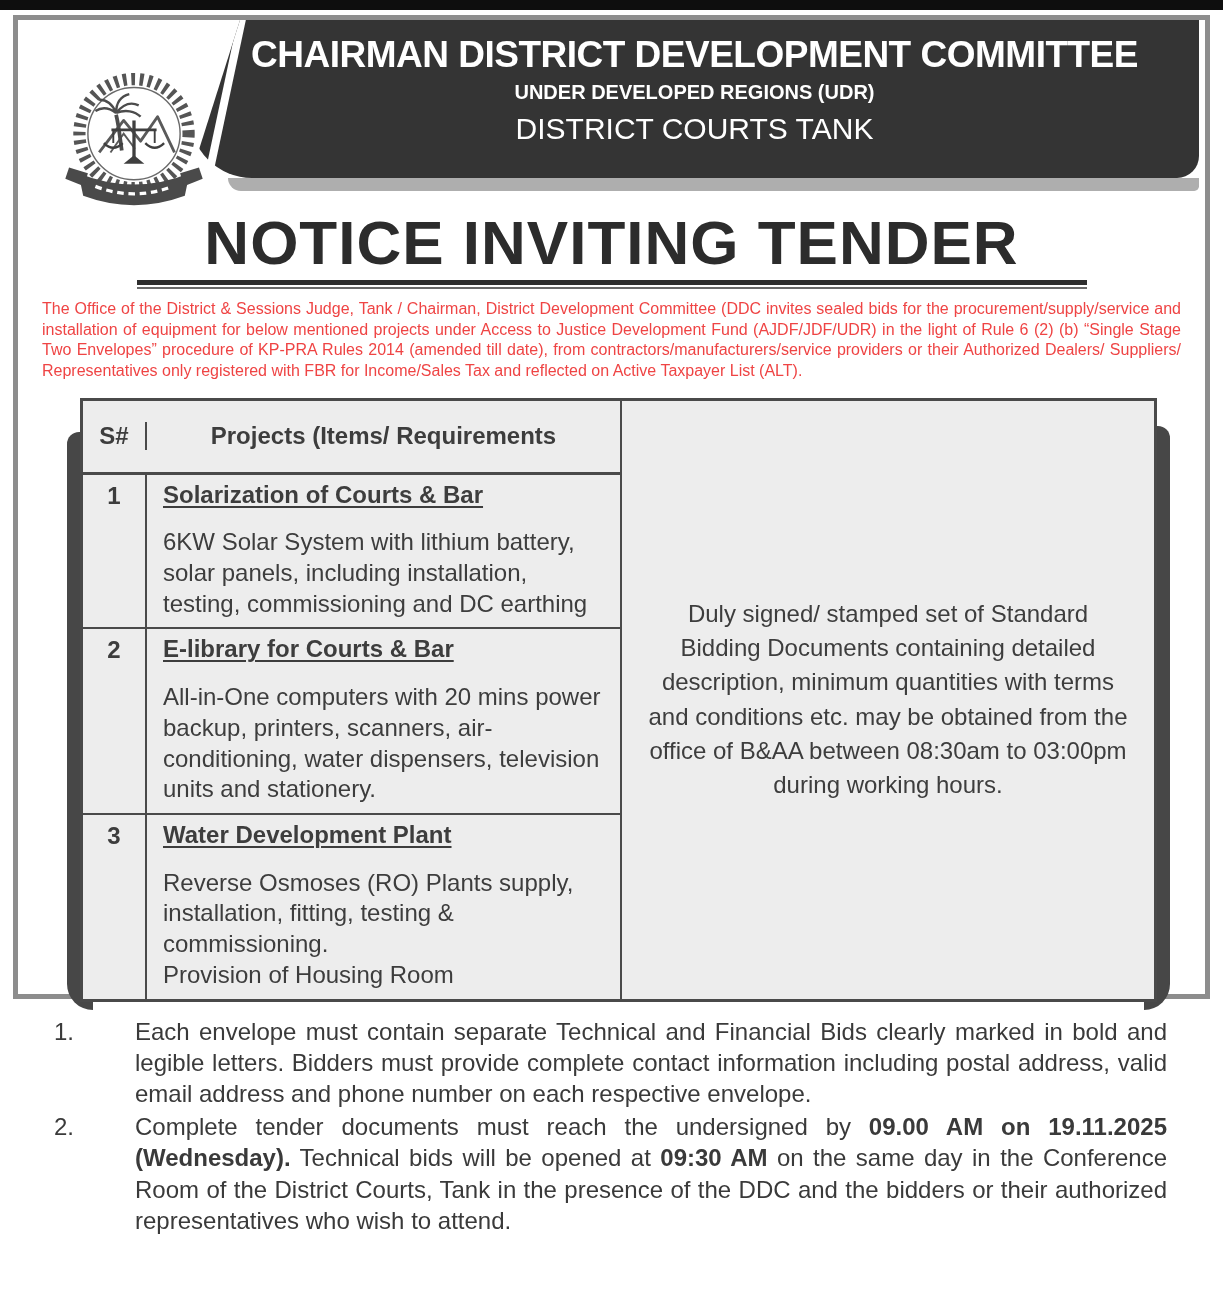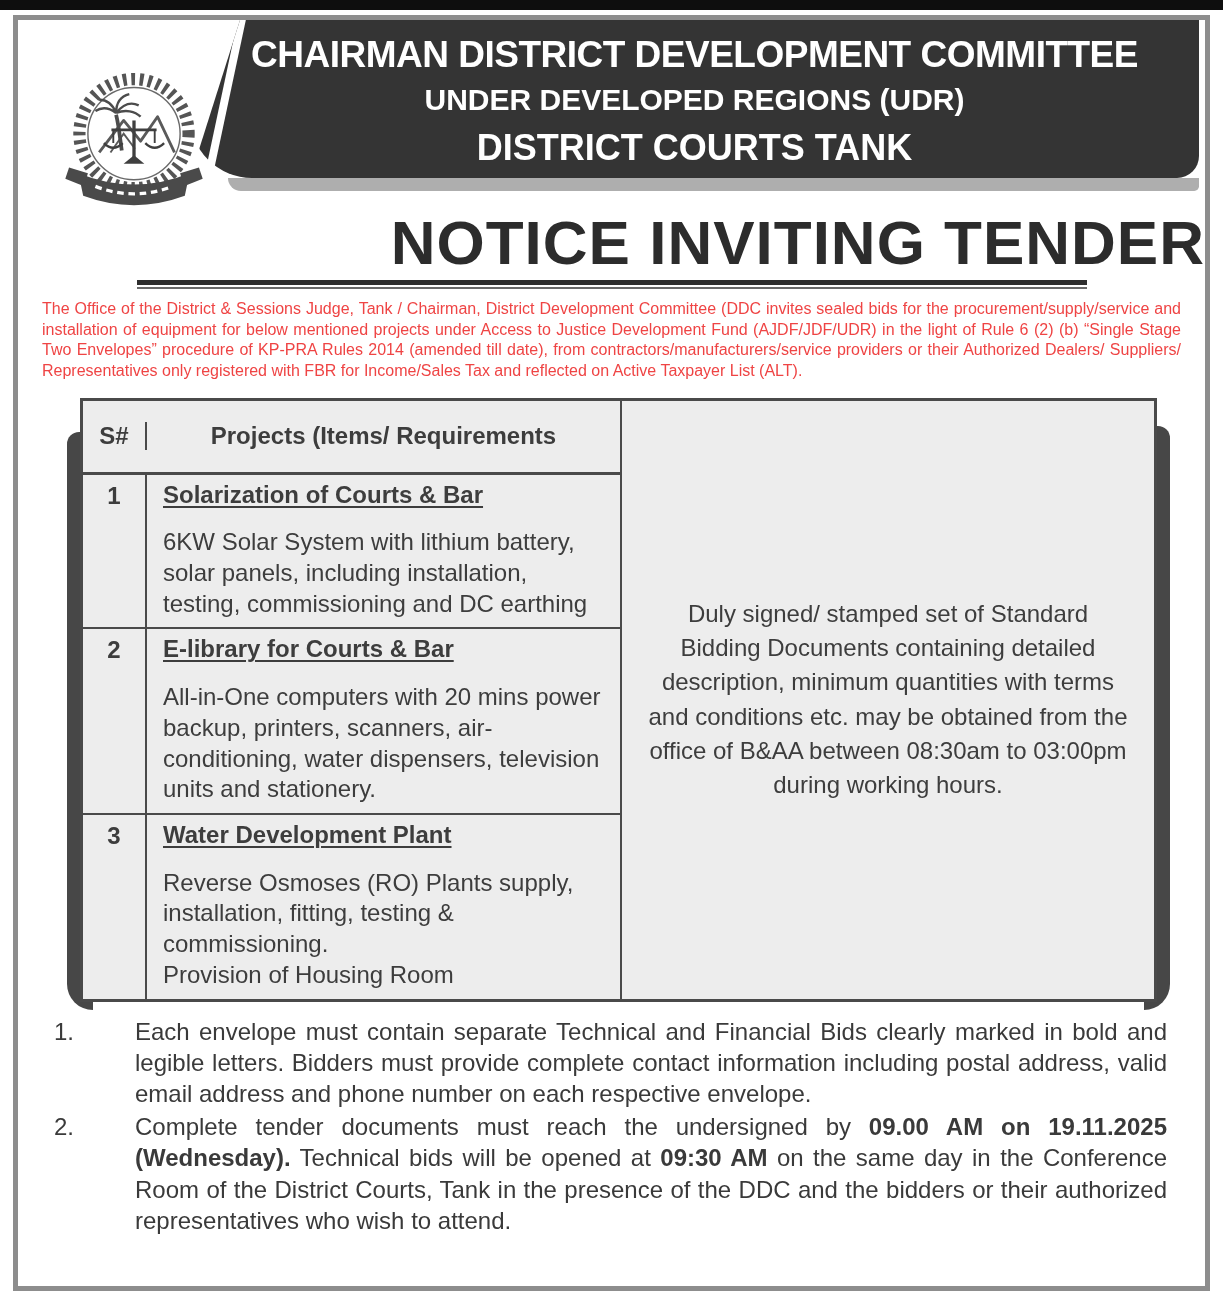--- a/index.html
+++ b/index.html
@@ -1,41 +1,41 @@
 <!DOCTYPE html>
 <html><head>
 <meta charset="utf-8">
 <style>
   * { margin:0; padding:0; box-sizing:border-box; }
   html,body { width:1223px; height:1299px; background:#ffffff; overflow:hidden;
               font-family:"Liberation Sans", sans-serif; color:#333; }
 
   .top-bar { width:100%; height:10px; background:#0e0e0e; }
 
-  .notice { position:absolute; left:13px; top:15px; width:1197px; height:1276px;
+  .notice { position:absolute; left:13px; top:15px; width:1197px; height:984px;
             border:5px solid #8d8d8d; background:#ffffff; }
 
   
   .header { position:relative; height:178px; }
   .banner { position:absolute; top:0; left:172px; right:6px; height:158px;
             background:#343434; border-radius:0 0 22px 62px;
             clip-path:polygon(50px 0, 100% 0, 100% 100%, 0 100%);
             color:#fff; text-align:center; padding-top:12px; }
   .banner-slash { position:absolute; left:30px; top:-14px; width:8px; height:195px;
                   background:#fff; transform:rotate(12deg); }
   .banner-shadow { position:absolute; top:158px; left:210px; right:6px; height:13px;
                    background:#aeaeae; border-radius:0 0 16px 44px; }
   .banner-l1 { font-size:37px; font-weight:800; letter-spacing:-0.5px; line-height:1.25; }
-  .banner-l2 { font-size:30px; font-weight:700; line-height:1.45; }
-  .banner-l3 { font-size:36px; font-weight:700; line-height:1.45; }
+  .banner-l2 { font-size:20px; font-weight:700; line-height:1.45; }
+  .banner-l3 { font-size:30px; font-weight:400; line-height:1.45; }
 
   .logo { position:absolute; left:36px; top:38px; width:160px; height:172px; }
 
   
-  .title-wrap { margin-top:14px; text-align:right; }
+  .title-wrap { margin-top:14px; text-align:center; }
   .page-title { font-size:62px; font-weight:800; color:#2c2c2c; letter-spacing:1px;
                 line-height:1.0; }
   .title-rule { width:950px; margin:6px auto 0; }
   .title-rule .thick { height:5px; background:#2e2e2e; }
   .title-rule .thin  { height:2px; background:#6a6a6a; margin-top:2px; }
 
   
   .intro { margin:10px 24px 0 24px; font-size:16px; line-height:1.29;
            text-align:justify; color:#ef4444; }
 

